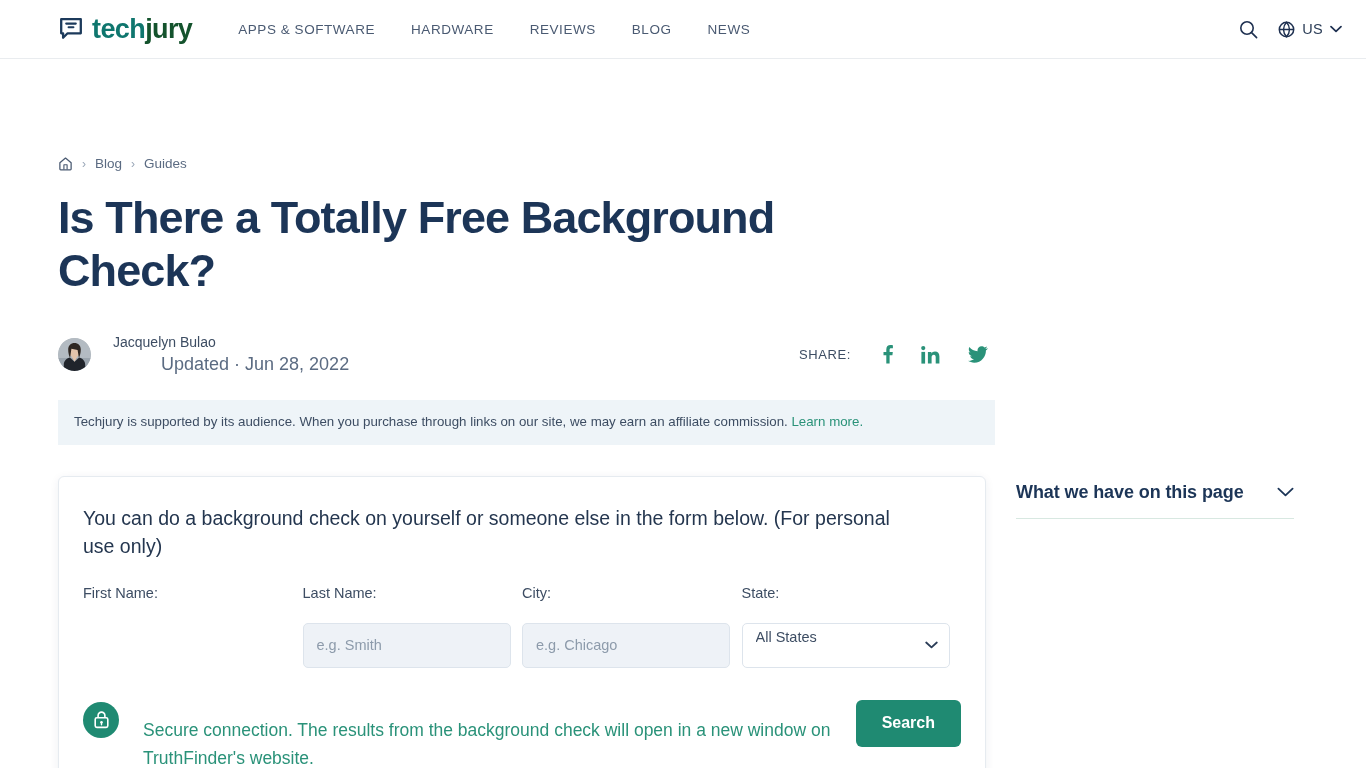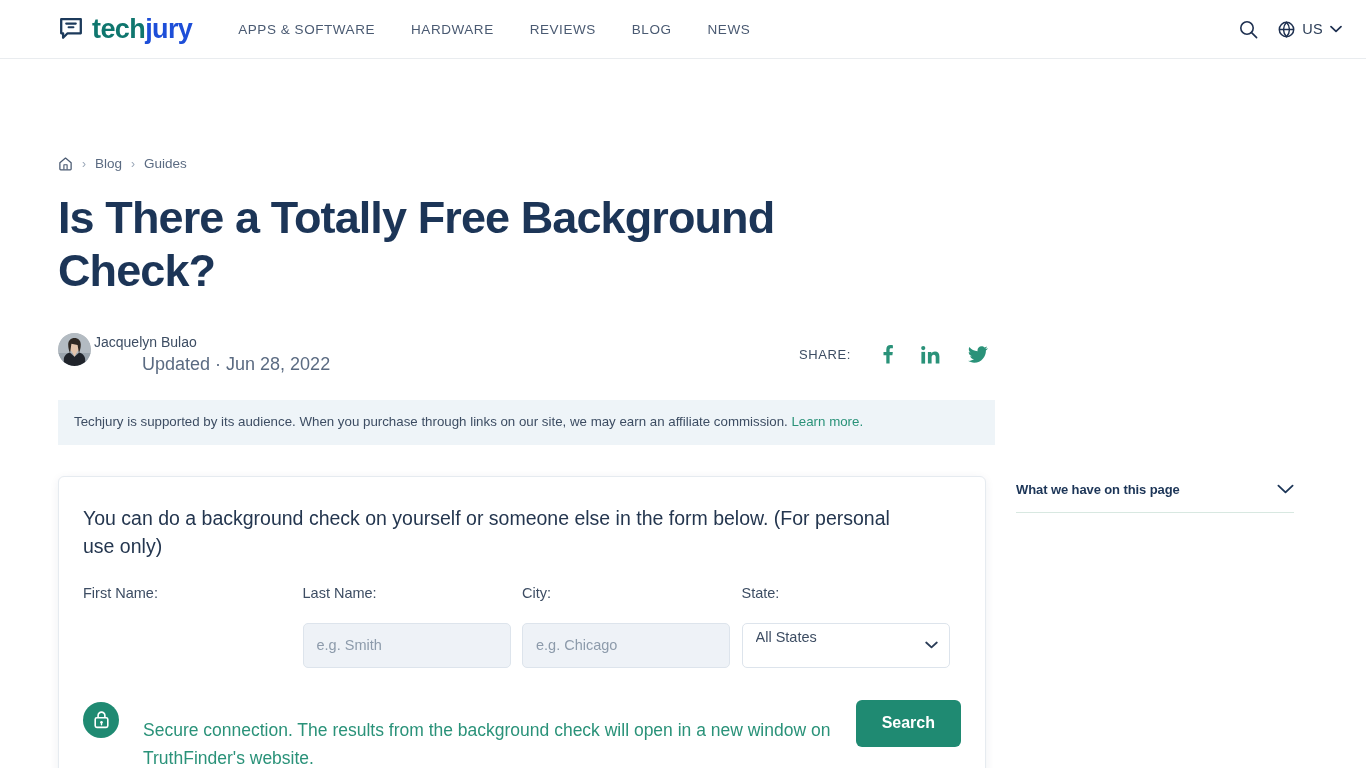--- a/index.html
+++ b/index.html
@@ -40,21 +40,21 @@
     height: 26px;
     display: block;
   }
   .logo-text {
     font-size: 27px;
     font-weight: 700;
     letter-spacing: -0.6px;
     line-height: 1;
   }
   .logo-text .t1 { color: #0f766e; }
-  .logo-text .t2 { color: #1d4ed8; }
+  .logo-text .t2 { color: #14532d; }
 
   .main-nav {
     display: flex;
     align-items: center;
     gap: 36px;
   }
   .nav-link {
     font-size: 13.5px;
     letter-spacing: 0.55px;
     color: #4a5a72;
@@ -130,21 +130,22 @@
   }
 
   .byline-row {
     display: flex;
     align-items: center;
     margin-top: 36px;
     width: 930px;
   }
   .author {
     display: flex;
-    gap: 3px;
+    align-items: center;
+    gap: 22px;
   }
   .avatar {
     width: 33px;
     height: 33px;
     border-radius: 50%;
     overflow: hidden;
     flex: 0 0 33px;
     background: #b9bfc4;
     position: relative;
   }
@@ -323,21 +324,21 @@
     padding-top: 6px;
   }
   .toc {
     border-bottom: 1px solid #d8e8e1;
     padding-bottom: 15px;
     display: flex;
     align-items: center;
     cursor: pointer;
   }
   .toc-title {
-    font-size: 13px;
+    font-size: 18px;
     font-weight: 700;
     color: #1c3557;
     letter-spacing: -0.1px;
   }
   .toc-caret {
     margin-left: auto;
     color: #1c3557;
     display: flex;
   }
 </style>

